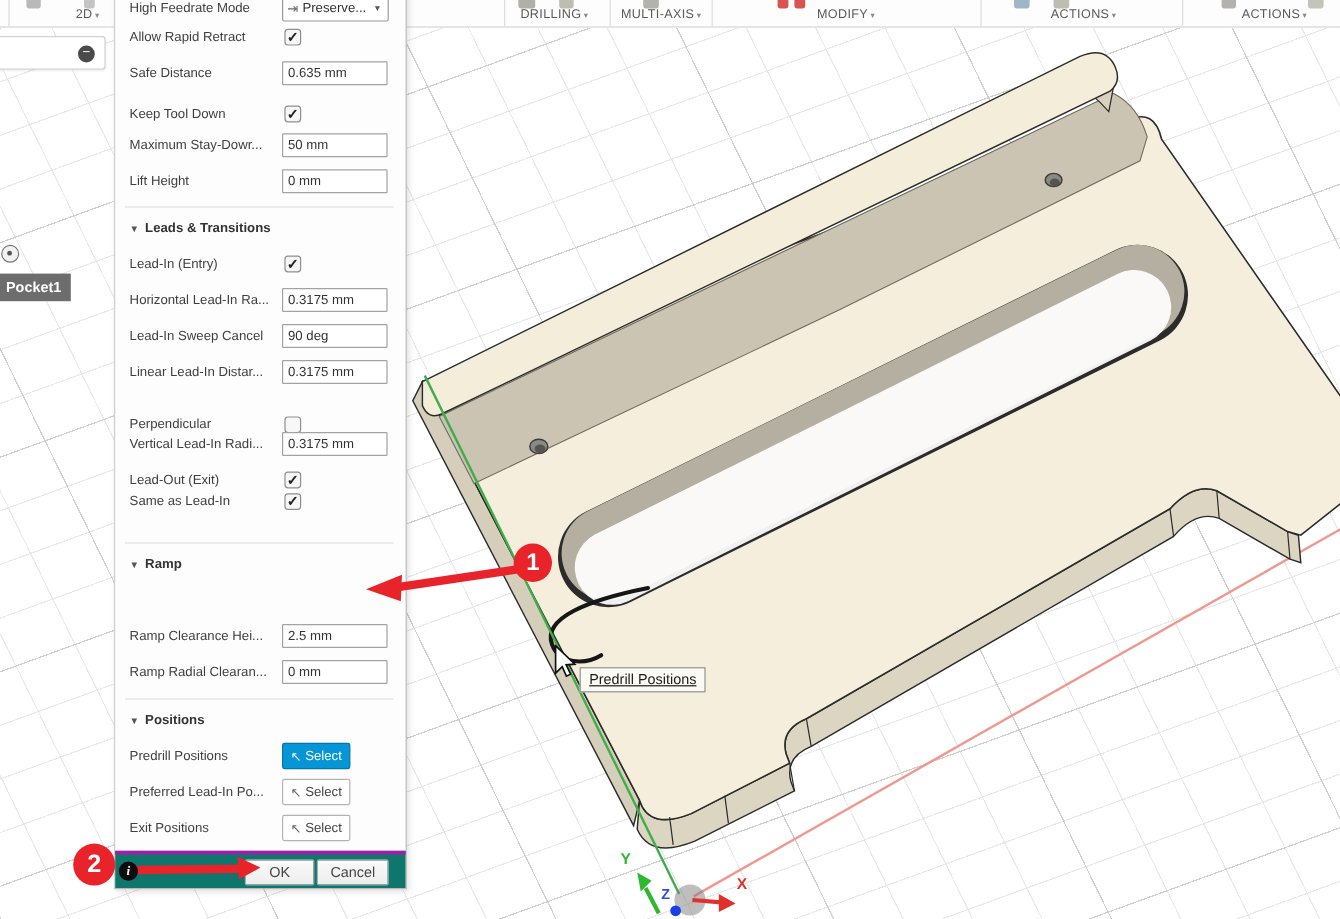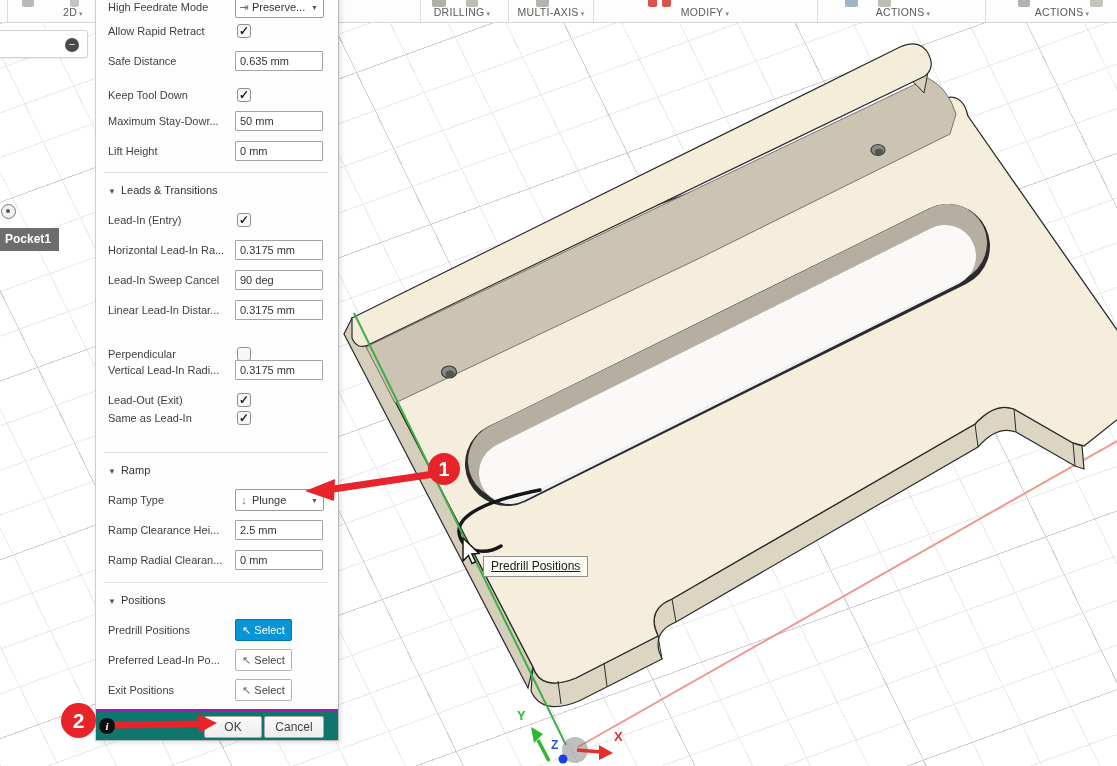--- a/index.html
+++ b/index.html
@@ -73,21 +73,21 @@
   .dcheck.checked::after { content:"✓"; color:#222; font-weight:bold; }
   .ddrop {
     position:absolute; left:127px; top:4px; width:89px; height:22px;
     border:1px solid #9a9a9a; background:#fff; border-radius:2px; cursor:pointer;
     display:flex; align-items:center; font-size:11px; color:#333;
   }
   .ddrop .dd-ico { width:16px; text-align:center; color:#6b6b6b; font-size:11px; }
   .ddrop .dd-val { flex:1; overflow:hidden; white-space:nowrap; }
   .ddrop .dd-car { width:12px; font-size:7px; color:#555; }
   .dsection { position:absolute; left:12px; width:220px; height:28px; }
-  .dsec-title { font-size:11px; font-weight:normal; color:#333; line-height:28px; }
+  .dsec-title { font-size:11px; font-weight:bold; color:#333; line-height:28px; }
   .dsec-caret { font-size:8px; color:#555; margin-right:5px; }
   .dsep { position:absolute; left:8px; width:224px; height:1px; background:#e2e2e2; }
   .selbtn {
     position:absolute; left:127px; top:4px; width:57px; height:22px; border-radius:2px;
     border:1px solid #b3b3b3; background:#fff; display:flex; align-items:center; justify-content:center;
     font-size:11px; color:#444; cursor:pointer; gap:3px;
   }
   .selbtn .sel-ico { font-size:11px; color:#666; }
   .selbtn.active { background:#0696d7; border-color:#0078a8; color:#fff; }
   .selbtn.active .sel-ico { color:#fff; }
@@ -312,28 +312,20 @@
     <div class="drow" style="top:415px">
       <span class="dlabel">Same as Lead-In</span>
       <span class="dcheck checked"></span>
     </div>
 
     <div class="dsep" style="top:464px"></div>
     <div class="dsection" style="top:468px">
       <span class="dsec-title"><span class="dsec-caret">▼</span><span>Ramp</span></span>
     </div>
 
-    <div class="drow" style="top:497px">
-      <span class="dlabel">Ramp Type</span>
-      <div class="ddrop">
-        <span class="dd-ico">↓</span>
-        <span class="dd-val">Plunge</span>
-        <span class="dd-car">▼</span>
-      </div>
-    </div>
 
     <div class="drow" style="top:527px">
       <span class="dlabel">Ramp Clearance Hei...</span>
       <input class="dinput" value="2.5 mm" style="">
     </div>
 
     <div class="drow" style="top:557px">
       <span class="dlabel">Ramp Radial Clearan...</span>
       <input class="dinput" value="0 mm" style="">
     </div>

